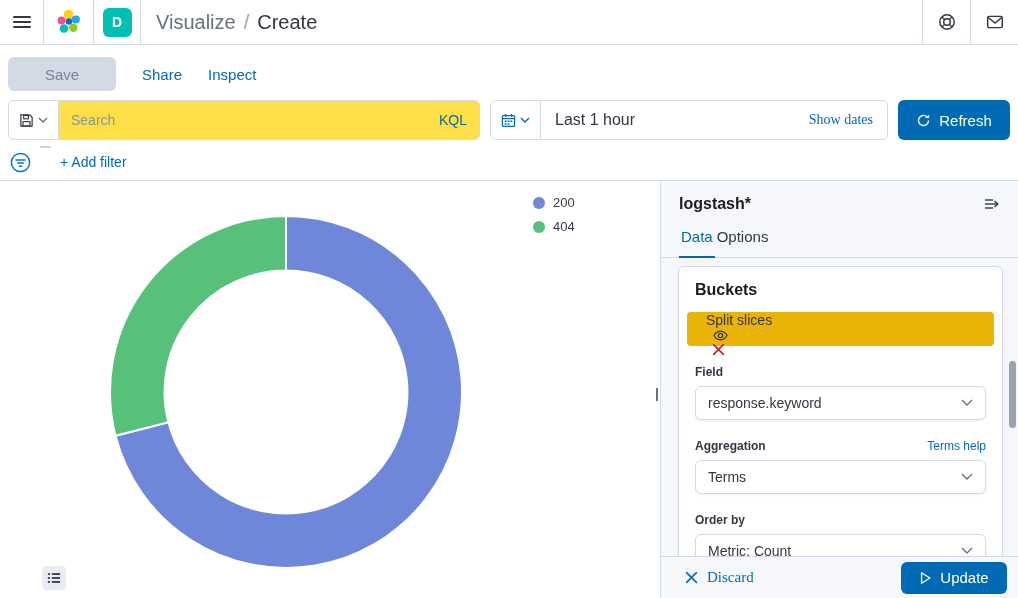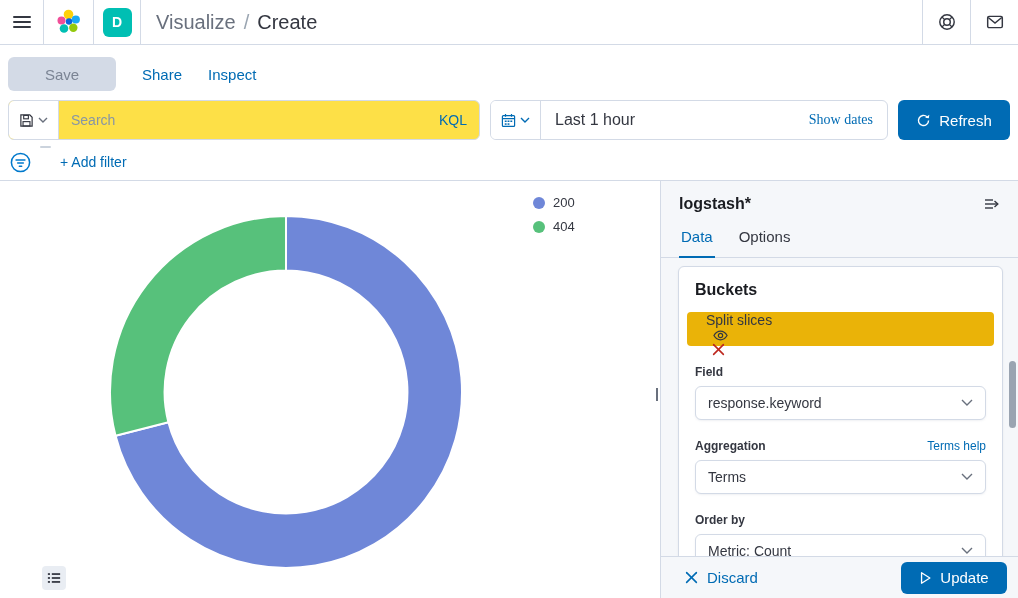--- a/index.html
+++ b/index.html
@@ -57,39 +57,39 @@
   .legend .lbl { font-size:13px; color:#343741; }
   .legend-toggle { position:absolute; left:6px; bottom:8px; width:24px; height:24px; border:none; border-radius:4px; background:#e9edf3; display:flex; align-items:center; justify-content:center; cursor:pointer; }
   .resize-handle { position:absolute; left:654px; top:205px; display:flex; gap:3px; cursor:col-resize; padding:2px; }
   .resize-handle i { display:block; width:1.5px; height:13px; background:#69707D; }
 
   
   .panel { width:358px; flex:0 0 auto; background:#F5F7FA; border-left:1px solid #D3DAE6; display:flex; flex-direction:column; position:relative; }
   .panel-head { padding:13px 16px 0 18px; display:flex; align-items:center; justify-content:space-between;text-align:center; }
   .panel-title { font-size:16px; font-weight:bold; color:#1a1c21; }
   .collapse-btn { background:none; border:none; cursor:pointer; padding:2px; display:flex; }
-  .tabs { display:flex; gap:22px; padding:14px 0 0 18px; border-bottom:1px solid #D3DAE6; }
+  .tabs { display:flex; padding:14px 0 0 18px; border-bottom:1px solid #D3DAE6; }
   .tab { background:none; border:none; font-family:inherit; font-size:15px; font-weight:500; color:#343741; padding:0 2px 11px 2px; cursor:pointer; border-bottom:2px solid transparent; margin-bottom:-1px; }
   .tab.active { color:#006BB4; border-bottom-color:#006BB4; }
   .panel-scroll { flex:1; padding:8px 15px 0 17px; overflow:hidden; position:relative; min-height:0; }
   .card { background:#fff; border:1px solid #D3DAE6; border-radius:6px; box-shadow:0 1px 3px rgba(0,0,0,0.05); padding:14px 16px; height:110%; }
   .card-title { font-size:16px; font-weight:bold; color:#1a1c21; margin-bottom:13px; }
   .accordion-row { margin:0 -8px; background:#eab308; border-radius:4px; height:34px; display:flex; padding:0 10px; cursor:pointer;flex-direction:column; }
   .accordion-label { font-size:14px; margin-left:9px; }
   .accordion-spacer { flex:1; }
   .icon-btn { background:none; border:none; cursor:pointer; padding:0; display:flex; align-items:center; }
   .accordion-row .icon-btn { margin-left:15px; }
   .form-group { margin-top:19px; }
   .label-row { display:flex; align-items:center; justify-content:space-between; margin-bottom:7px; }
   .form-label { font-size:12px; font-weight:bold; color:#343741; }
   .help-link { background:none; border:none; color:#006BB4; font-size:12px; cursor:pointer; font-family:inherit; }
   .select { height:34px; border:1px solid #D3DAE6; border-radius:6px; background:#fff; box-shadow:0 1px 2px rgba(152,162,179,0.15); display:flex; align-items:center; justify-content:space-between; padding:0 12px; font-size:14px; color:#343741; cursor:pointer; }
   .scroll-thumb { position:absolute; right:2px; top:103px; width:7px; height:67px; background:#9aa4b1; border-radius:4px; }
   .panel-footer { flex:0 0 42px; border-top:1px solid #D3DAE6; background:#F5F7FA; display:flex; align-items:center; justify-content:space-between; padding:0 11px 0 24px; }
-  .discard-btn { background:none; border:none; color:#006BB4; font-size:15px; display:flex; align-items:center; gap:9px; cursor:pointer; font-family:Liberation Sans, sans-serif; }
+  .discard-btn { background:none; border:none; color:#006BB4; font-size:15px; display:flex; align-items:center; gap:9px; cursor:pointer; font-family:Liberation Serif, serif; }
   .update-btn { width:106px; height:32px; border:none; border-radius:6px; background:#006BB4; color:#fff; font-size:15px; font-weight:500; display:flex; align-items:center; justify-content:center; gap:8px; cursor:pointer; font-family:inherit; }
 </style>
 </head>
 <body>
 
 <div class="app">
 
   <header class="navbar">
     <button class="nav-menu" title="Menu">
       <b></b>

